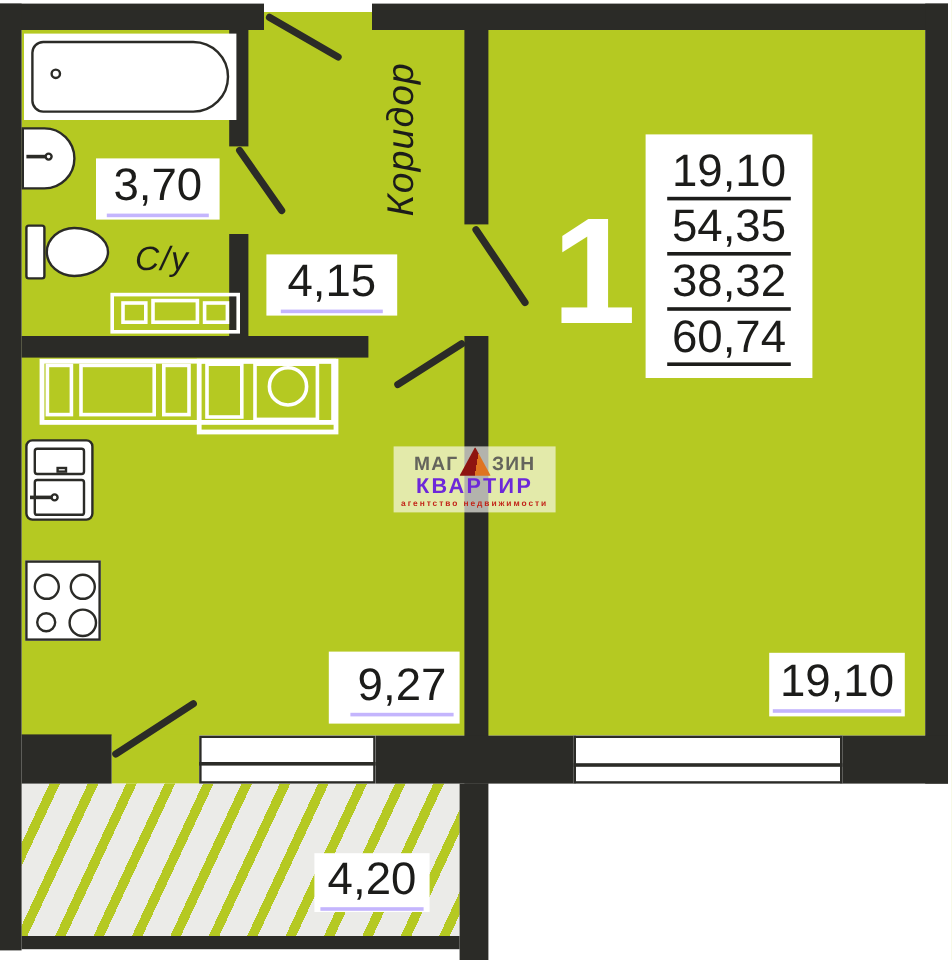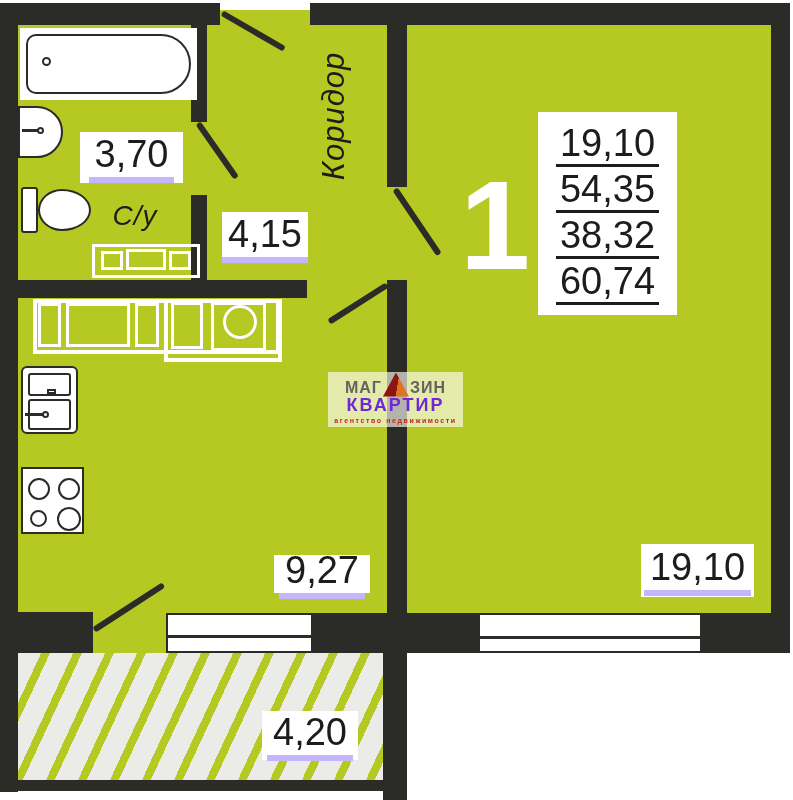--- a/index.html
+++ b/index.html
@@ -14,21 +14,21 @@
   .door{position:absolute;height:6px;border-radius:3px;background:#2b2b27;transform-origin:0 50%;}
   
   .wfill{position:absolute;background:#ffffff;box-sizing:border-box;}
   .outl{position:absolute;border:2px solid #2b2b27;box-sizing:border-box;}
   .wstroke{position:absolute;border:3px solid #ffffff;box-sizing:border-box;}
   .wstroke4{position:absolute;border:4px solid #ffffff;box-sizing:border-box;}
   .circ{border-radius:50%;}
   
   .alabel{position:absolute;background:#ffffff;display:flex;align-items:center;justify-content:center;
           color:#1c1c1a;font-size:38px;line-height:1;}
-  .alabel span{border-bottom:6px solid #c4b5fd;padding:2px 6px 4px;}
+  .alabel span{border-bottom:3px solid #c4b5fd;padding:2px 6px 4px;}
   .rname{position:absolute;display:flex;align-items:center;justify-content:center;
          font-style:italic;color:#1c1c1a;letter-spacing:1px;}
   .big-one{position:absolute;left:440px;top:163px;width:110px;height:140px;color:#ffffff;
            font-size:126px;font-weight:700;line-height:1;text-align:center;}
   .stats{position:absolute;left:538px;top:112px;width:139px;height:203px;background:#ffffff;
          display:flex;flex-direction:column;justify-content:space-between;align-items:center;
          padding:12px 0 10px;box-sizing:border-box;color:#1c1c1a;font-size:38px;line-height:1;}
   .stats span{border-bottom:3px solid #1c1c1a;padding:0 4px 2px;}
   
   .wm{position:absolute;left:328px;top:372px;width:135px;height:55px;background:rgba(250,250,242,0.66);
@@ -113,24 +113,24 @@
 
   <div class="door" style="left:222px;top:10px;width:72px;transform:rotate(30deg);"></div>
   <div class="door" style="left:198px;top:120px;width:67px;transform:rotate(55deg);"></div>
   <div class="door" style="left:395px;top:186px;width:79px;transform:rotate(56deg);"></div>
   <div class="door" style="left:329px;top:319px;width:69px;transform:rotate(-32.5deg);"></div>
   <div class="door" style="left:94px;top:627px;width:83px;transform:rotate(-33deg);"></div>
 
   <div class="alabel" style="left:80px;top:132px;width:103px;height:51px;">
     <span>3,70</span>
   </div>
-  <div class="alabel" style="left:222px;top:212px;width:86px;height:51px;">
+  <div class="alabel" style="left:222px;top:212px;width:109px;height:51px;">
     <span>4,15</span>
   </div>
-  <div class="alabel" style="left:274px;top:555px;width:96px;height:38px;">
+  <div class="alabel" style="left:274px;top:543px;width:96px;height:60px;padding-left:13px;">
     <span>9,27</span>
   </div>
   <div class="alabel" style="left:641px;top:544px;width:113px;height:53px;">
     <span>19,10</span>
   </div>
   <div class="alabel" style="left:262px;top:711px;width:96px;height:49px;">
     <span>4,20</span>
   </div>
 
   <div class="rname" style="left:100px;top:196px;width:70px;height:40px;font-size:28px;">С/у</div>

